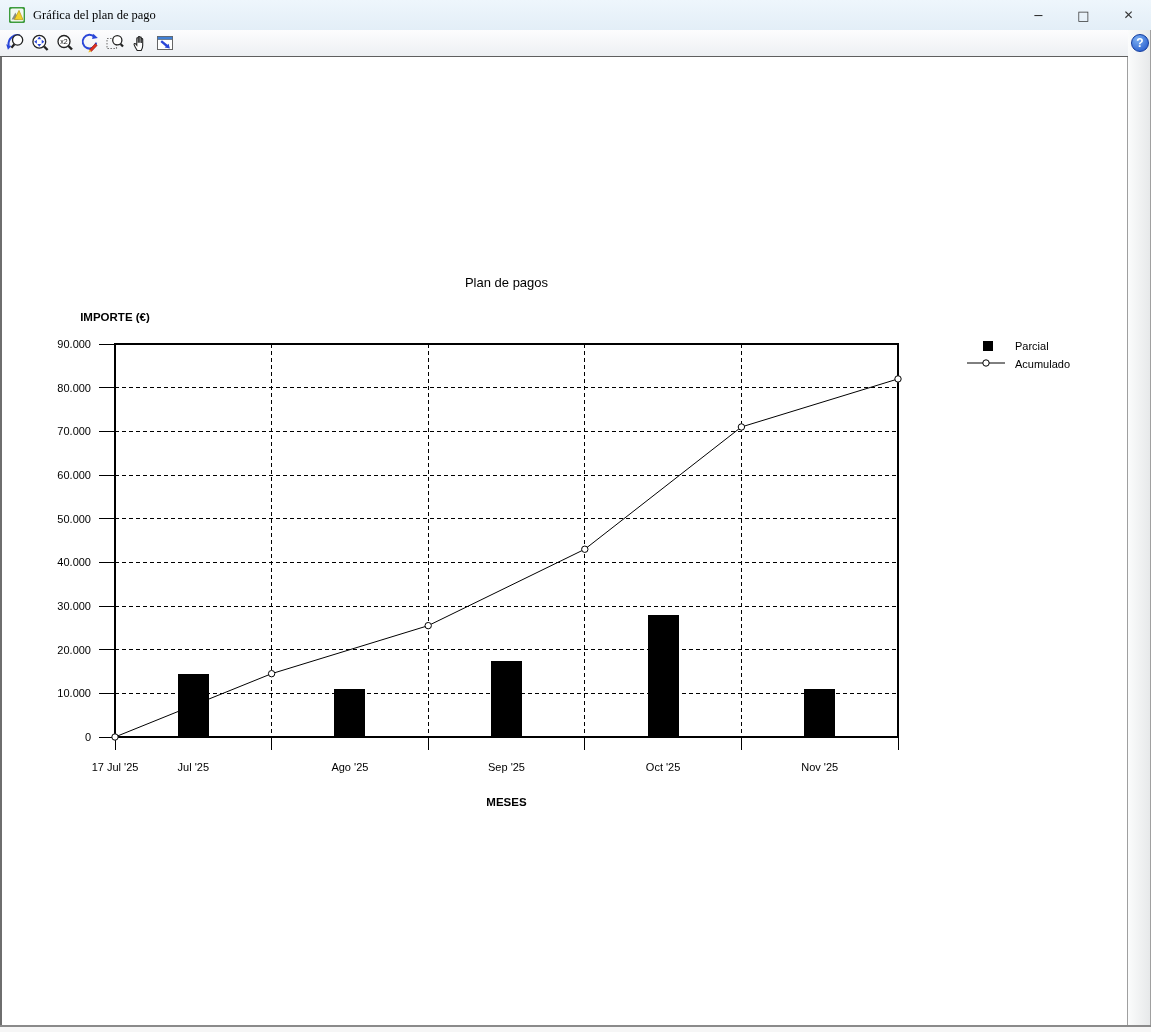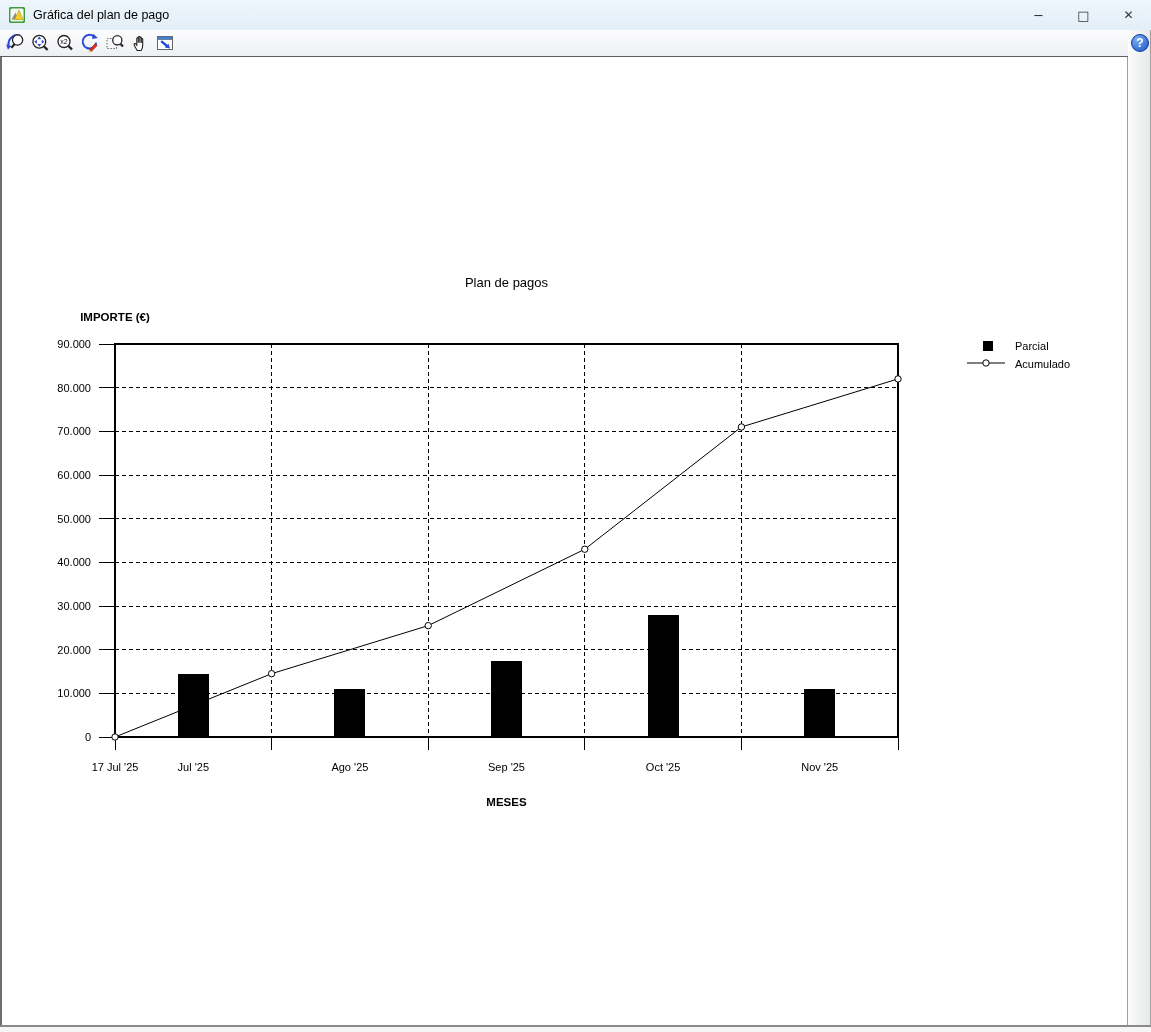--- a/index.html
+++ b/index.html
@@ -1,19 +1,19 @@
 <!DOCTYPE html>
 <html><head>
 <meta charset="utf-8">
 <style>
   html,body{margin:0;padding:0;background:#d6d6d6;font-family:"Liberation Sans",sans-serif;}
   .window{position:relative;width:1151px;height:1032px;background:#f0f0f0;overflow:hidden;}
   .titlebar{position:absolute;left:0;top:0;width:1151px;height:30px;background:linear-gradient(#eef6fc,#e3eef7);display:flex;align-items:center;}
   .app-icon{margin-left:9px;width:16px;height:16px;flex:0 0 auto;}
-  .title-text{margin-left:8px;font-size:12.5px;color:#000;white-space:nowrap;}
+  .title-text{margin-left:8px;font-size:12.5px;color:#000;white-space:nowrap;font-family:Liberation Serif, serif;}
   .controls{position:absolute;right:0;top:0;height:30px;display:flex;}
   .ctrl{width:45px;height:30px;display:flex;align-items:center;justify-content:center;color:#333;font-family:"DejaVu Sans",sans-serif;cursor:default;}
   .ctrl.min{font-size:13px;}
   .ctrl.max{font-size:13px;}
   .ctrl.cls{font-size:12px;}
   .toolbar{position:absolute;left:0;top:30px;width:1128px;height:27px;box-sizing:border-box;background:linear-gradient(#fdfdfe,#edf0f3);border-bottom:1px solid #5f5f5f;display:flex;align-items:center;padding-left:2px;}
   .tbtn{width:25px;height:24px;display:flex;align-items:center;justify-content:center;}
   .help-btn{position:absolute;right:2px;top:34px;width:18px;height:18px;border-radius:50%;background:radial-gradient(circle at 35% 28%,#7cb0f2,#1b50c8);border:1px solid #0f3a9e;box-sizing:border-box;color:#fff;font-weight:bold;font-size:12px;display:flex;align-items:center;justify-content:center;z-index:5;}
   .right-strip{position:absolute;left:1128px;top:30px;width:23px;height:995px;box-sizing:border-box;background:linear-gradient(to right,#fbfcfc,#e7e9ea);border-right:1px solid #a0a0a0;}
   .client{position:absolute;left:2px;top:57px;width:1125px;height:968px;background:#ffffff;border-right:1px solid #9f9f9f;}

